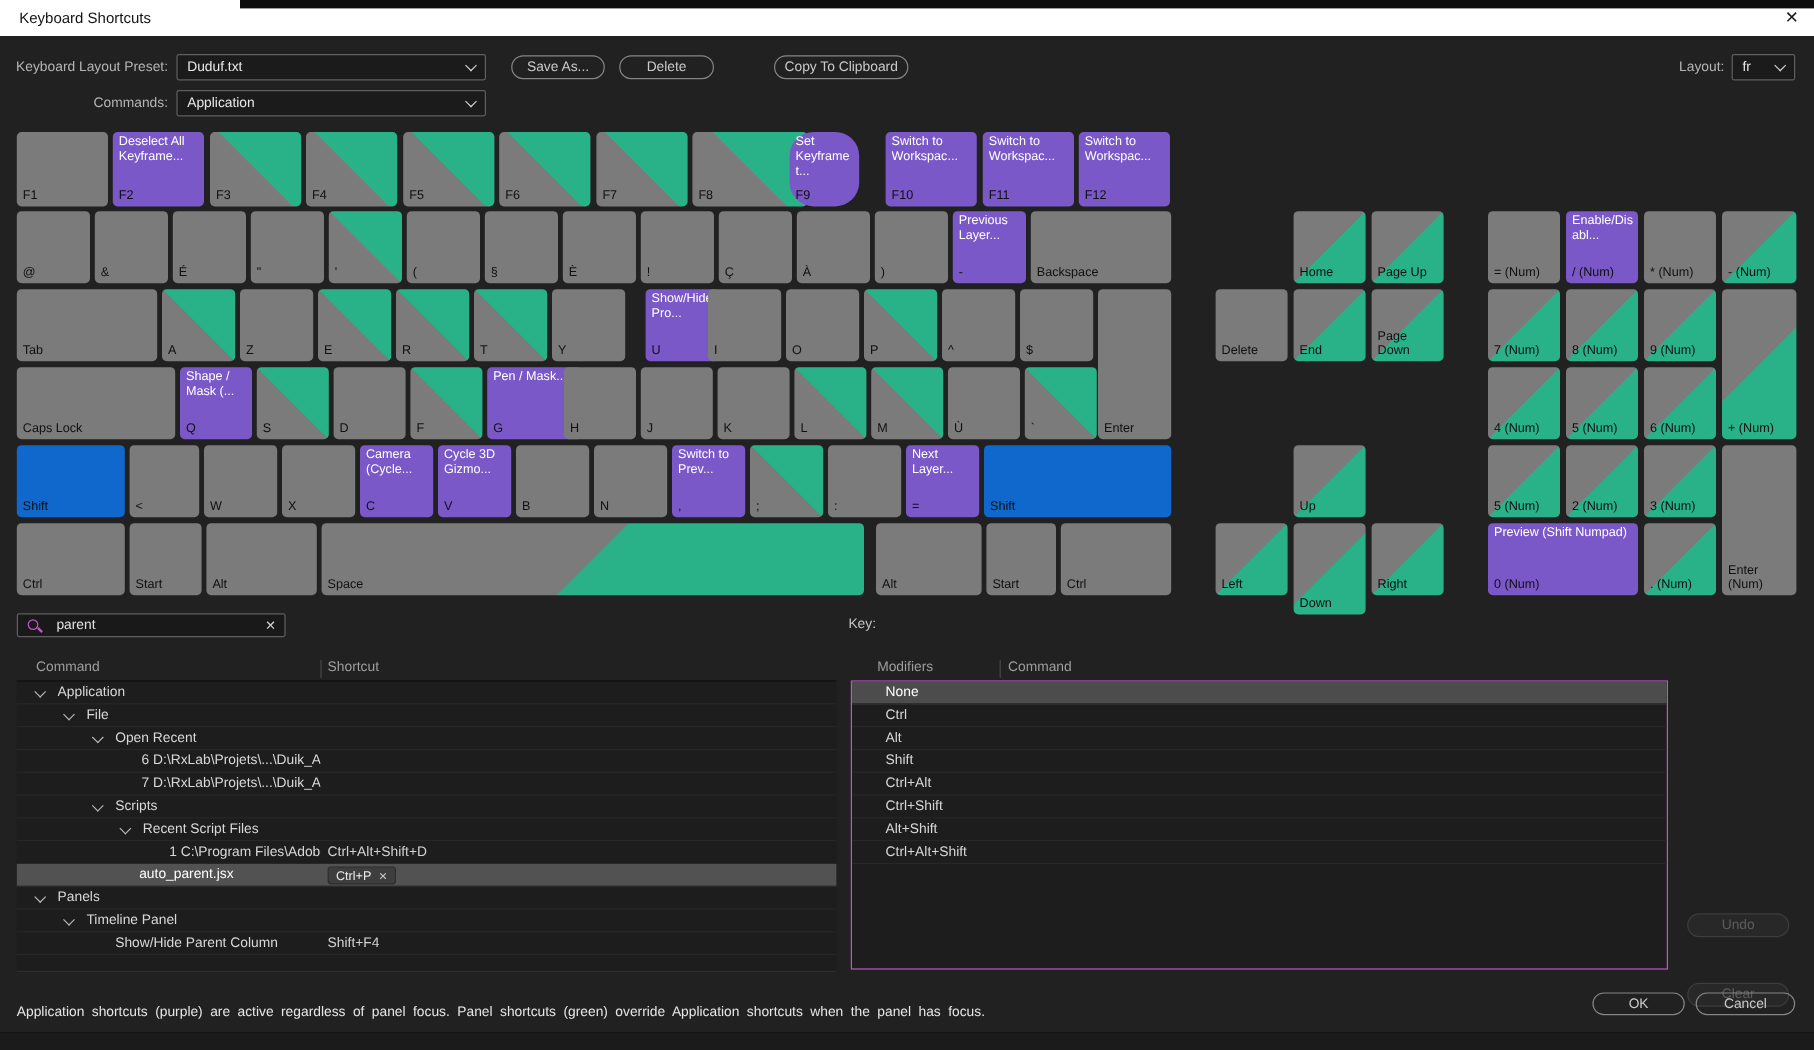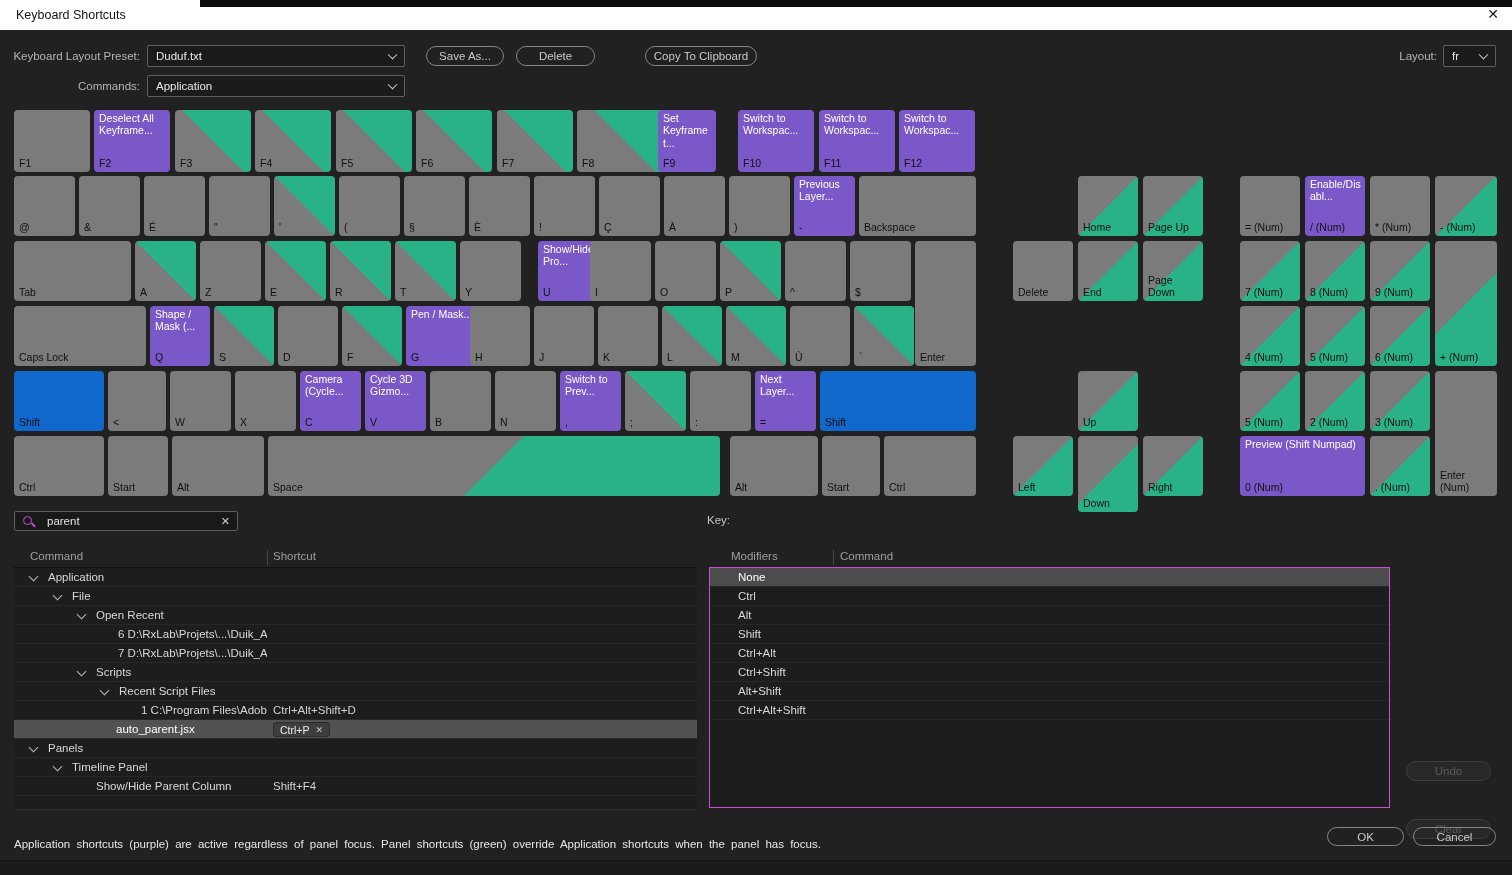--- a/index.html
+++ b/index.html
@@ -111,21 +111,21 @@
       </div>
       <div class="key k-green" style="left: 402px; top: 0px; width: 76px; height: 62px;">
         <span class="kname">F6</span>
       </div>
       <div class="key k-green" style="left: 483px; top: 0px; width: 76px; height: 62px;">
         <span class="kname">F7</span>
       </div>
       <div class="key k-green" style="left: 563px; top: 0px; width: 96px; height: 62px;">
         <span class="kname">F8</span>
       </div>
-      <div class="key k-purple" style="left: 644px; top: 0px; width: 58px; height: 62px;">
+      <div class="key k-purple" style="left: 644px; top: 0px; width: 58px; height: 62px; border-radius: 20px;">
         <span class="kcmd">Set Keyframe t...</span>
         <span class="kname">F9</span>
       </div>
       <div class="key k-purple" style="left: 724px; top: 0px; width: 76px; height: 62px;">
         <span class="kcmd">Switch to Workspac...</span>
         <span class="kname">F10</span>
       </div>
       <div class="key k-purple" style="left: 805px; top: 0px; width: 76px; height: 62px;">
         <span class="kcmd">Switch to Workspac...</span>
         <span class="kname">F11</span>

